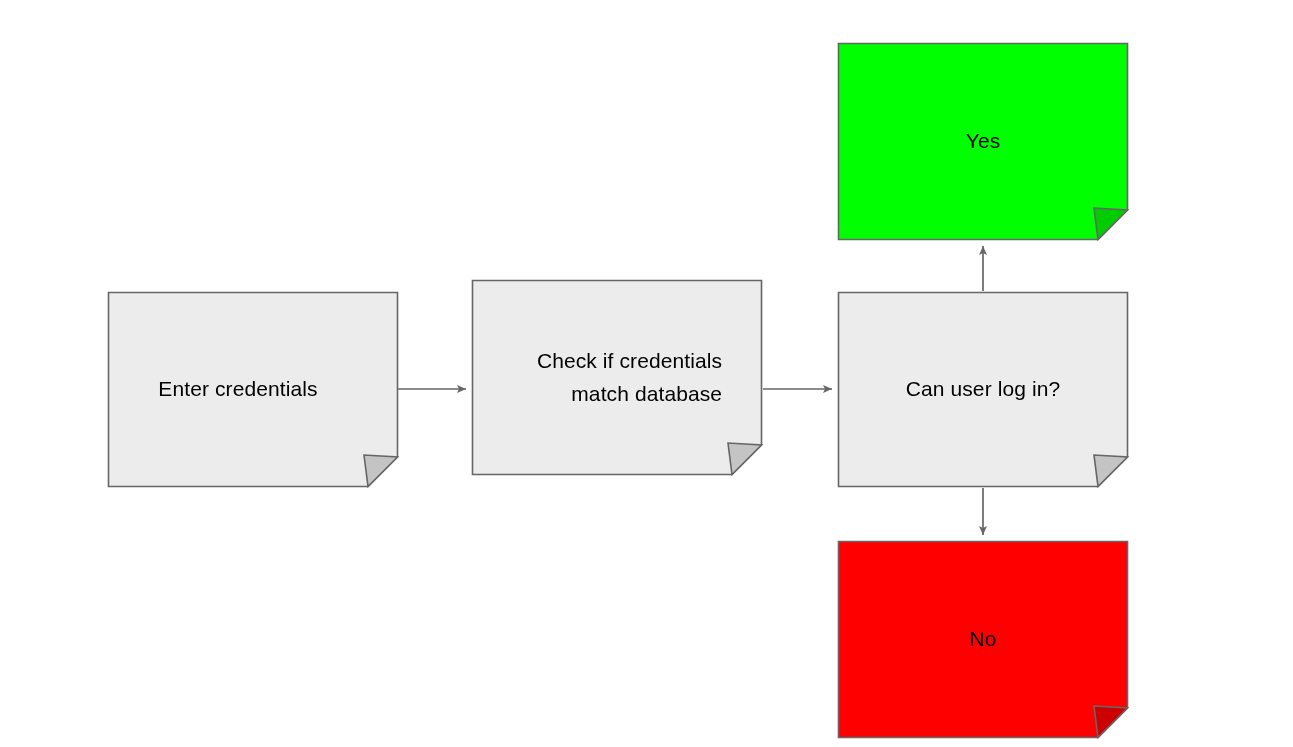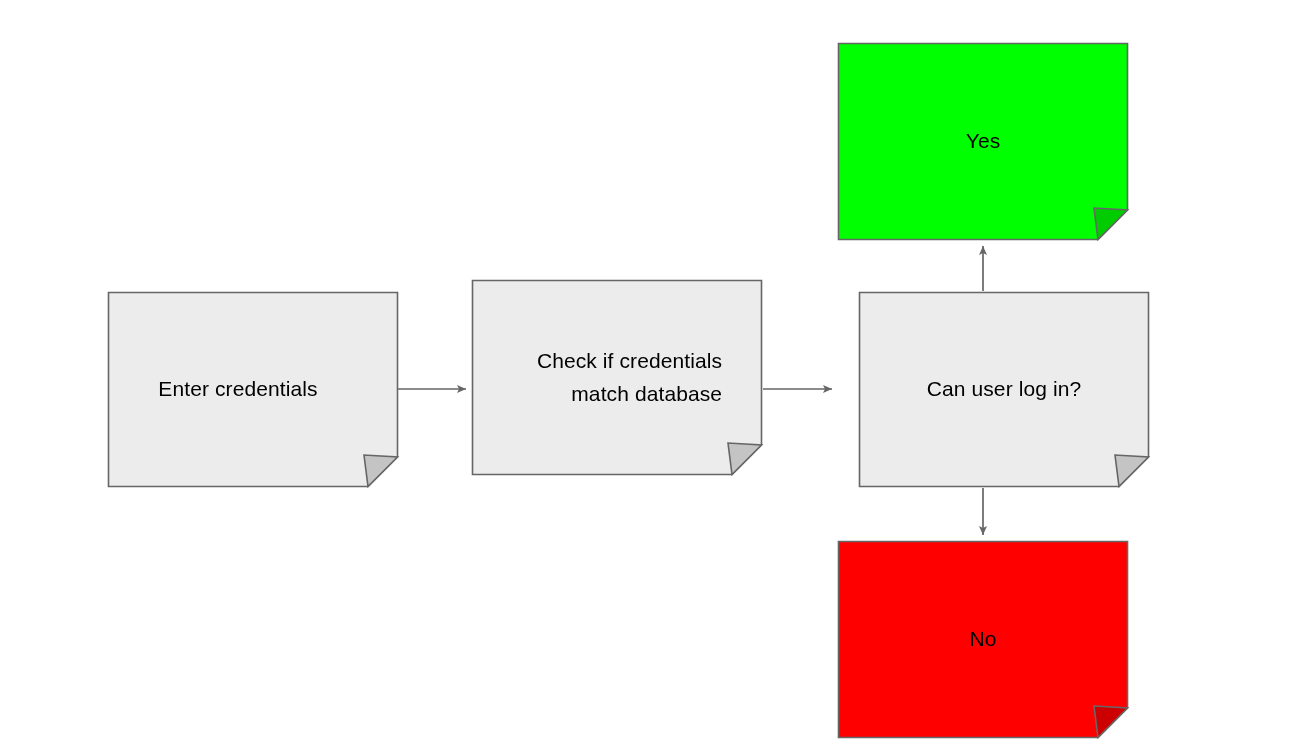--- a/index.html
+++ b/index.html
@@ -87,21 +87,21 @@
         <div class="node-label">Enter credentials</div>
       </div>
       <div class="node" style="left: 472px; top: 280px; width: 315px; height: 195px;">
         <svg width="290" height="195" viewBox="0 0 290 195">
           <path d="M 0.5 0.5 L 289.5 0.5 L 289.5 165 L 260 194.5 L 0.5 194.5 Z" fill="#ECECEC" stroke="#666666" stroke-width="1.6" stroke-linejoin="miter"></path>
           <path d="M 260 194.5 L 256 163 L 289.5 165 Z" fill="#C4C4C4" stroke="#666666" stroke-width="1.6" stroke-linejoin="miter"></path>
         </svg>
         <div class="node-label">Check if credentials
 match database</div>
       </div>
-      <div class="node" style="left: 838px; top: 292px; width: 290px; height: 195px; margin-left: 21px;">
+      <div class="node" style="left: 838px; top: 292px; width: 290px; height: 195px;">
         <svg width="290" height="195" viewBox="0 0 290 195">
           <path d="M 0.5 0.5 L 289.5 0.5 L 289.5 165 L 260 194.5 L 0.5 194.5 Z" fill="#ECECEC" stroke="#666666" stroke-width="1.6" stroke-linejoin="miter"></path>
           <path d="M 260 194.5 L 256 163 L 289.5 165 Z" fill="#C4C4C4" stroke="#666666" stroke-width="1.6" stroke-linejoin="miter"></path>
         </svg>
         <div class="node-label">Can user log in?</div>
       </div>
       <div class="node" style="left: 838px; top: 43px; width: 290px; height: 197px;">
         <svg width="290" height="197" viewBox="0 0 290 197">
           <path d="M 0.5 0.5 L 289.5 0.5 L 289.5 167 L 260 196.5 L 0.5 196.5 Z" fill="#00FF00" stroke="#666666" stroke-width="1.6" stroke-linejoin="miter"></path>
           <path d="M 260 196.5 L 256 165 L 289.5 167 Z" fill="#00CC00" stroke="#666666" stroke-width="1.6" stroke-linejoin="miter"></path>

